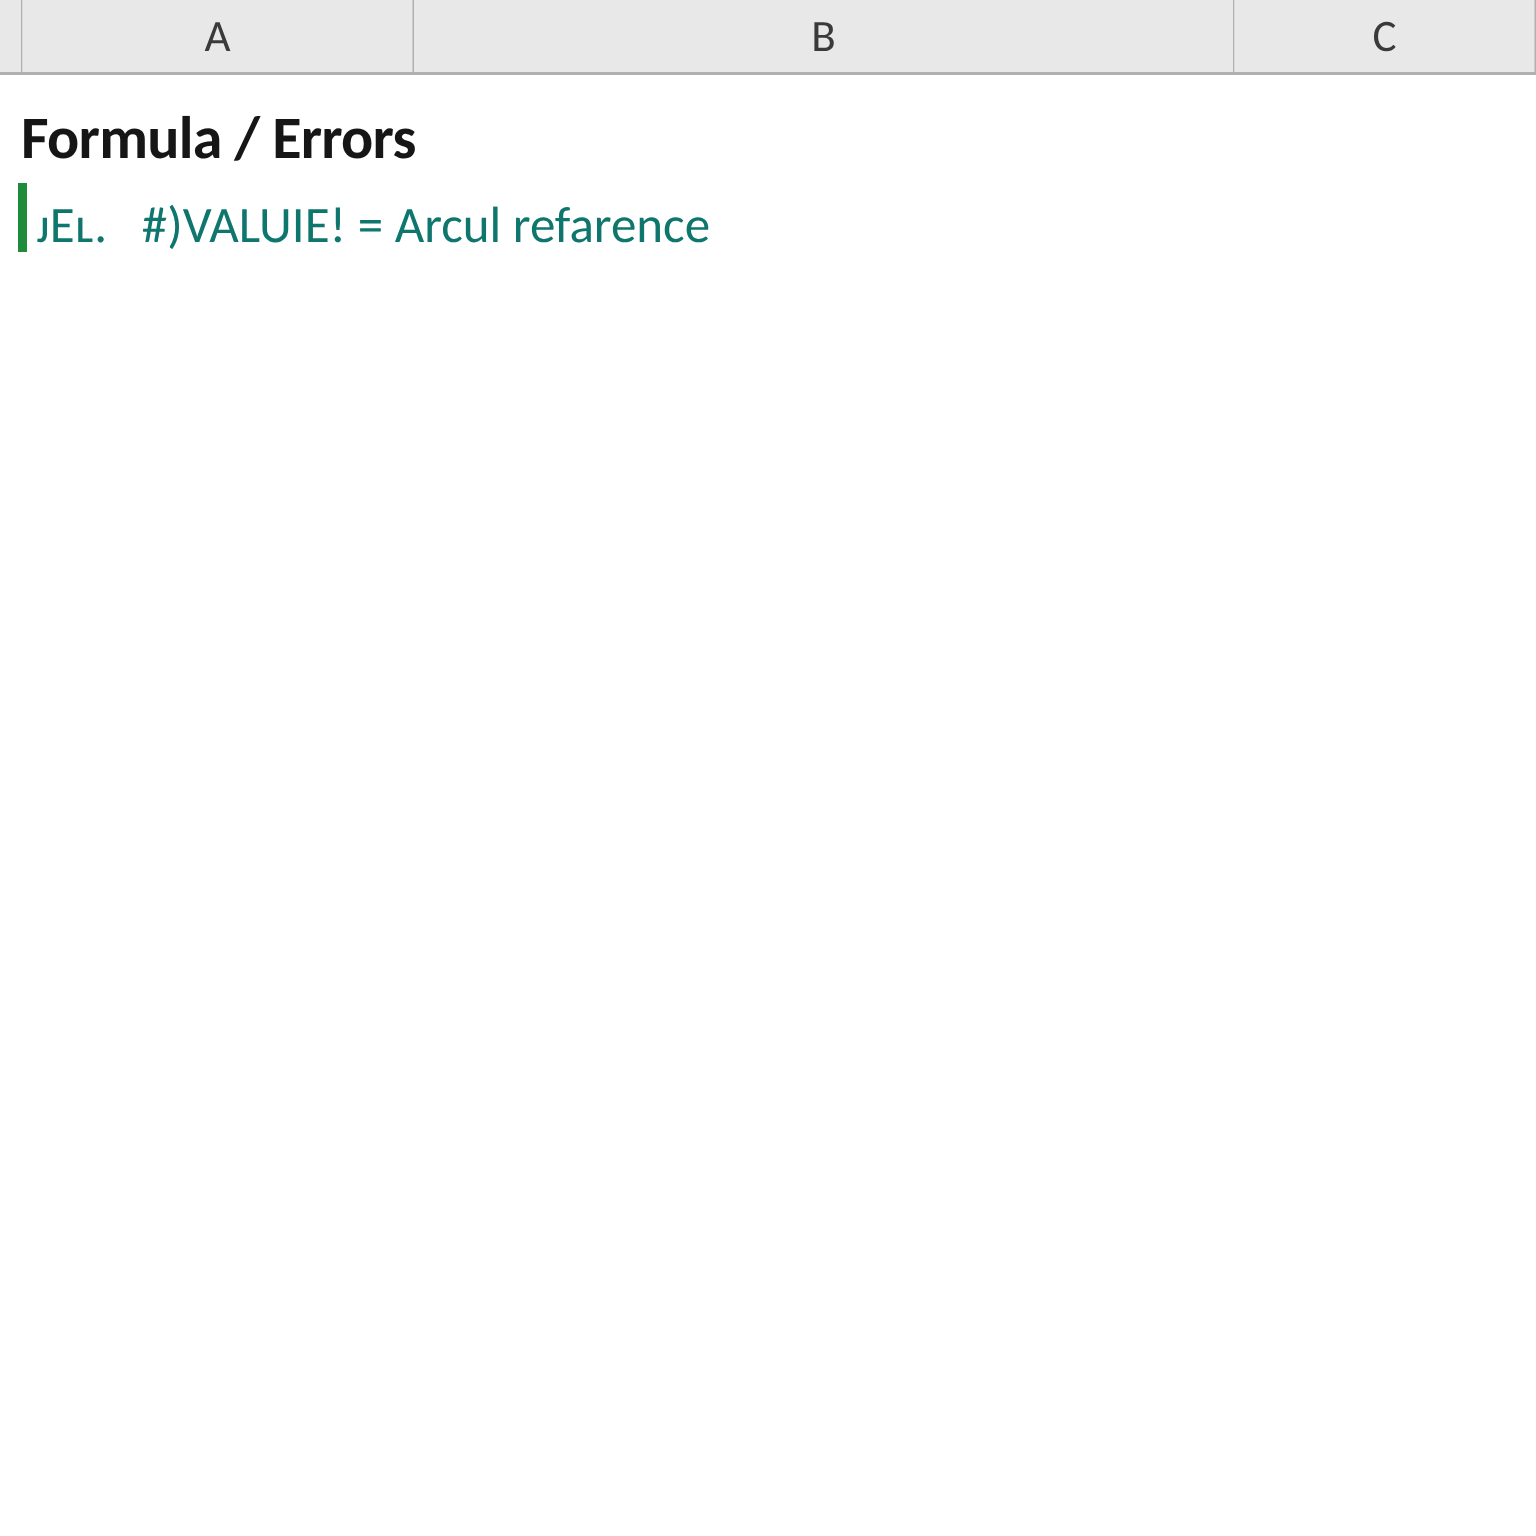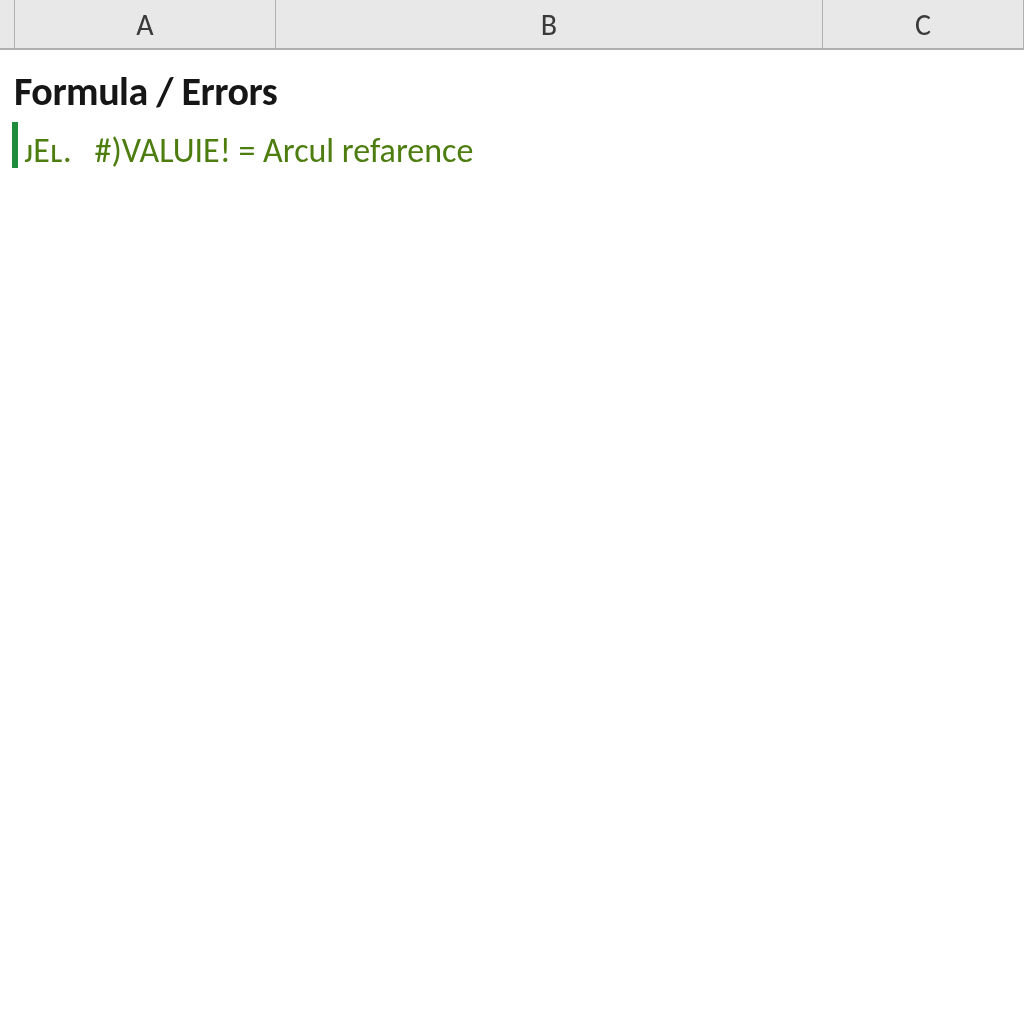--- a/index.html
+++ b/index.html
@@ -69,21 +69,21 @@
   .err-indicator {
     position: absolute;
     left: 12px;
     top: 0;
     width: 6px;
     height: 46px;
     background: #1e8c3a; 
   }
   .content-text {
     font-size: 34px;
-    color: #4d7c0f;
+    color: #0f766e;
     margin-left: 10px;
     white-space: pre;
     font-family: Calibri, Arial, sans-serif;
   }
   .je-frag {
     font-variant: small-caps;
     letter-spacing: 0px;
   }
 </style>
 </head>

